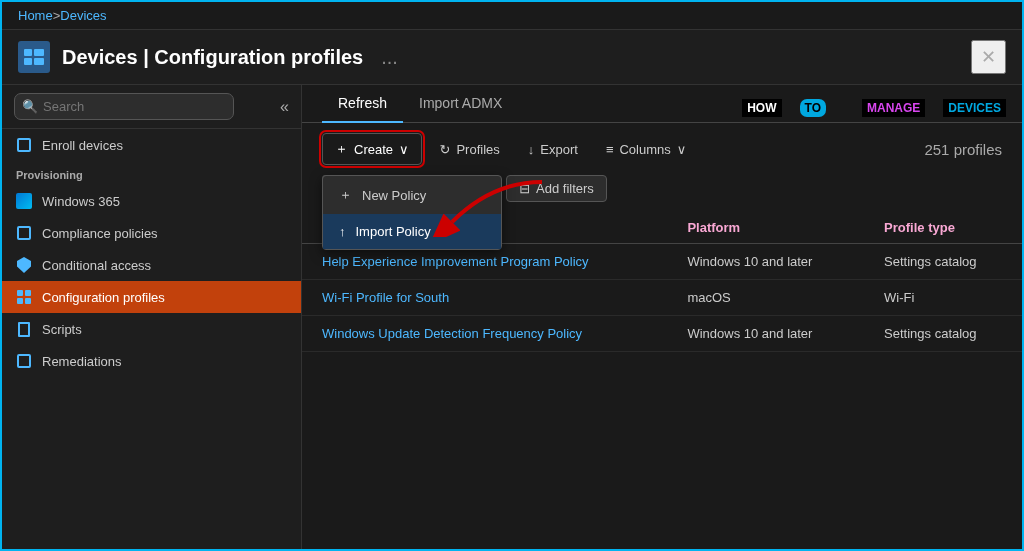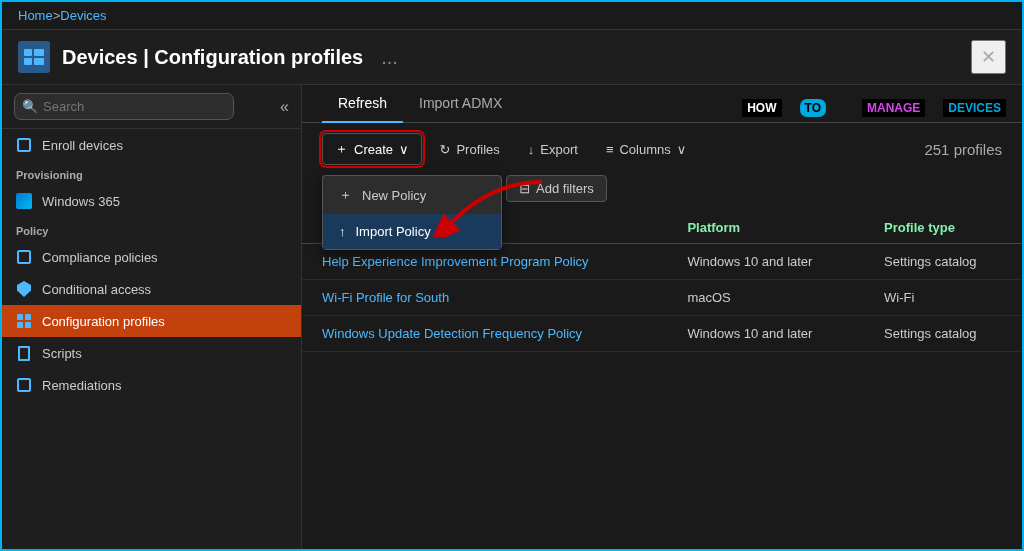--- a/index.html
+++ b/index.html
@@ -311,21 +311,21 @@
       width: 100%;
       border-collapse: collapse;
       font-size: 13px;
     }
     thead tr {
       border-bottom: 1px solid #444;
     }
     thead th {
       padding: 8px 20px;
       text-align: left;
-      color: #86efac;
+      color: #f9a8d4;
       font-weight: 600;
       background: #1a1a1a;
     }
     tbody tr {
       border-bottom: 1px solid #2a2a2a;
     }
     tbody td {
       padding: 10px 20px;
       color: #ccc;
     }
@@ -443,21 +443,20 @@
 
     <div class="sidebar-section-label">Provisioning</div>
 
     <div class="sidebar-item">
       <div class="sidebar-item-icon">
         <div class="win365-icon"></div>
       </div>
       <span>Windows 365</span>
     </div>
 
-    <div class="sidebar-section-label">Policy</div>
 
     <div class="sidebar-item">
       <div class="sidebar-item-icon">
         <div class="icon-square"></div>
       </div>
       <span>Compliance policies</span>
     </div>
 
     <div class="sidebar-item">
       <div class="sidebar-item-icon">

